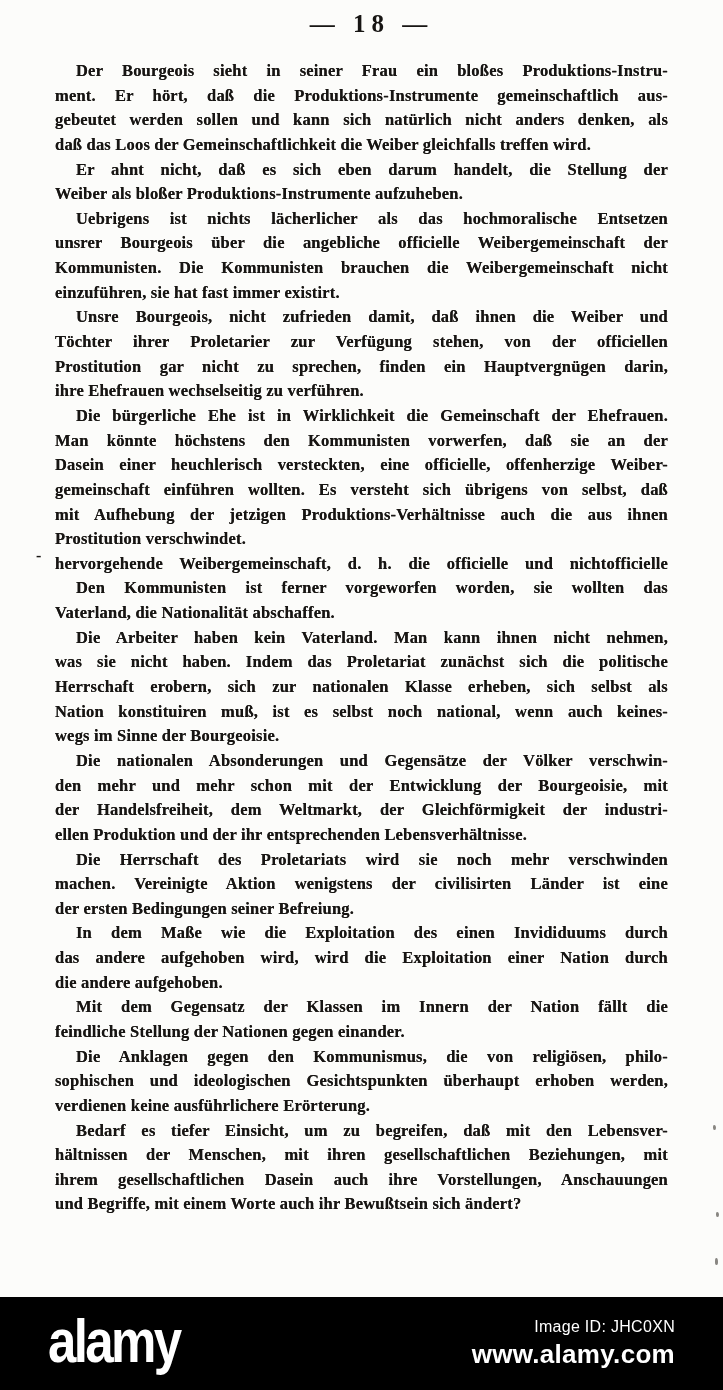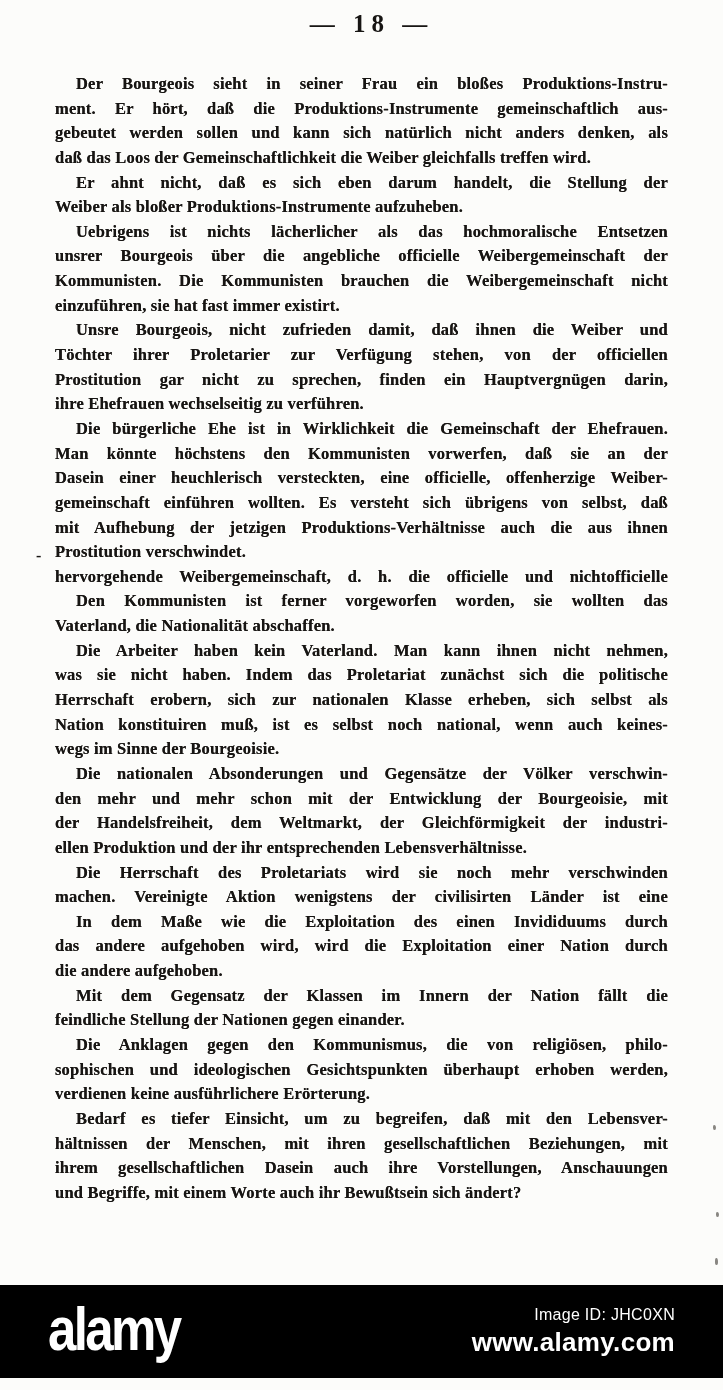--- a/index.html
+++ b/index.html
@@ -25,21 +25,21 @@
     text-align: center;
     padding-left: 20px;
     font-size: 25px;
     font-weight: 700;
     letter-spacing: 6px;
     color: var(--ink, #171513);
   }
   
   .body {
     position: absolute;
-    top: 72px;
+    top: 59px;
     left: 55px;
     width: 613px;
   }
   .para { margin: 0; padding: 0; }
   .line {
     height: 24.65px;
     line-height: 24.65px;
     overflow: hidden;
     text-align: justify;
     font-size: 16.5px;
@@ -78,21 +78,21 @@
   }
   .speck.s1 { right: 4px; top: 1212px; }
   .speck.s2 { right: 5px; top: 1258px; height: 7px; }
   .speck.s3 { right: 7px; top: 1125px; }
 
   
   .wm {
     position: absolute;
     left: 0;
     right: 0;
-    bottom: 12px;
+    bottom: 0;
     height: 93px;
     background: var(--watermark_bg, #000000);
     display: flex;
     align-items: center;
     justify-content: space-between;
     padding: 0 48px;
     box-sizing: border-box;
   }
   .wm-logo {
     color: var(--watermark_text, #ffffff);
@@ -174,20 +174,21 @@
       </div>
       <div class="para">
         <div class="line first">Die nationalen Absonderungen und Gegensätze der Völker verschwin-</div>
         <div class="line">den mehr und mehr schon mit der Entwicklung der Bourgeoisie, mit</div>
         <div class="line">der Handelsfreiheit, dem Weltmarkt, der Gleichförmigkeit der industri-</div>
         <div class="line last">ellen Produktion und der ihr entsprechenden Lebensverhältnisse.</div>
       </div>
       <div class="para">
         <div class="line first">Die Herrschaft des Proletariats wird sie noch mehr verschwinden</div>
         <div class="line">machen. Vereinigte Aktion wenigstens der civilisirten Länder ist eine</div>
+        <div class="line last">der ersten Bedingungen seiner Befreiung.</div>
       </div>
       <div class="para">
         <div class="line first">In dem Maße wie die Exploitation des einen Invididuums durch</div>
         <div class="line">das andere aufgehoben wird, wird die Exploitation einer Nation durch</div>
         <div class="line last">die andere aufgehoben.</div>
       </div>
       <div class="para">
         <div class="line first">Mit dem Gegensatz der Klassen im Innern der Nation fällt die</div>
         <div class="line last">feindliche Stellung der Nationen gegen einander.</div>
       </div>

